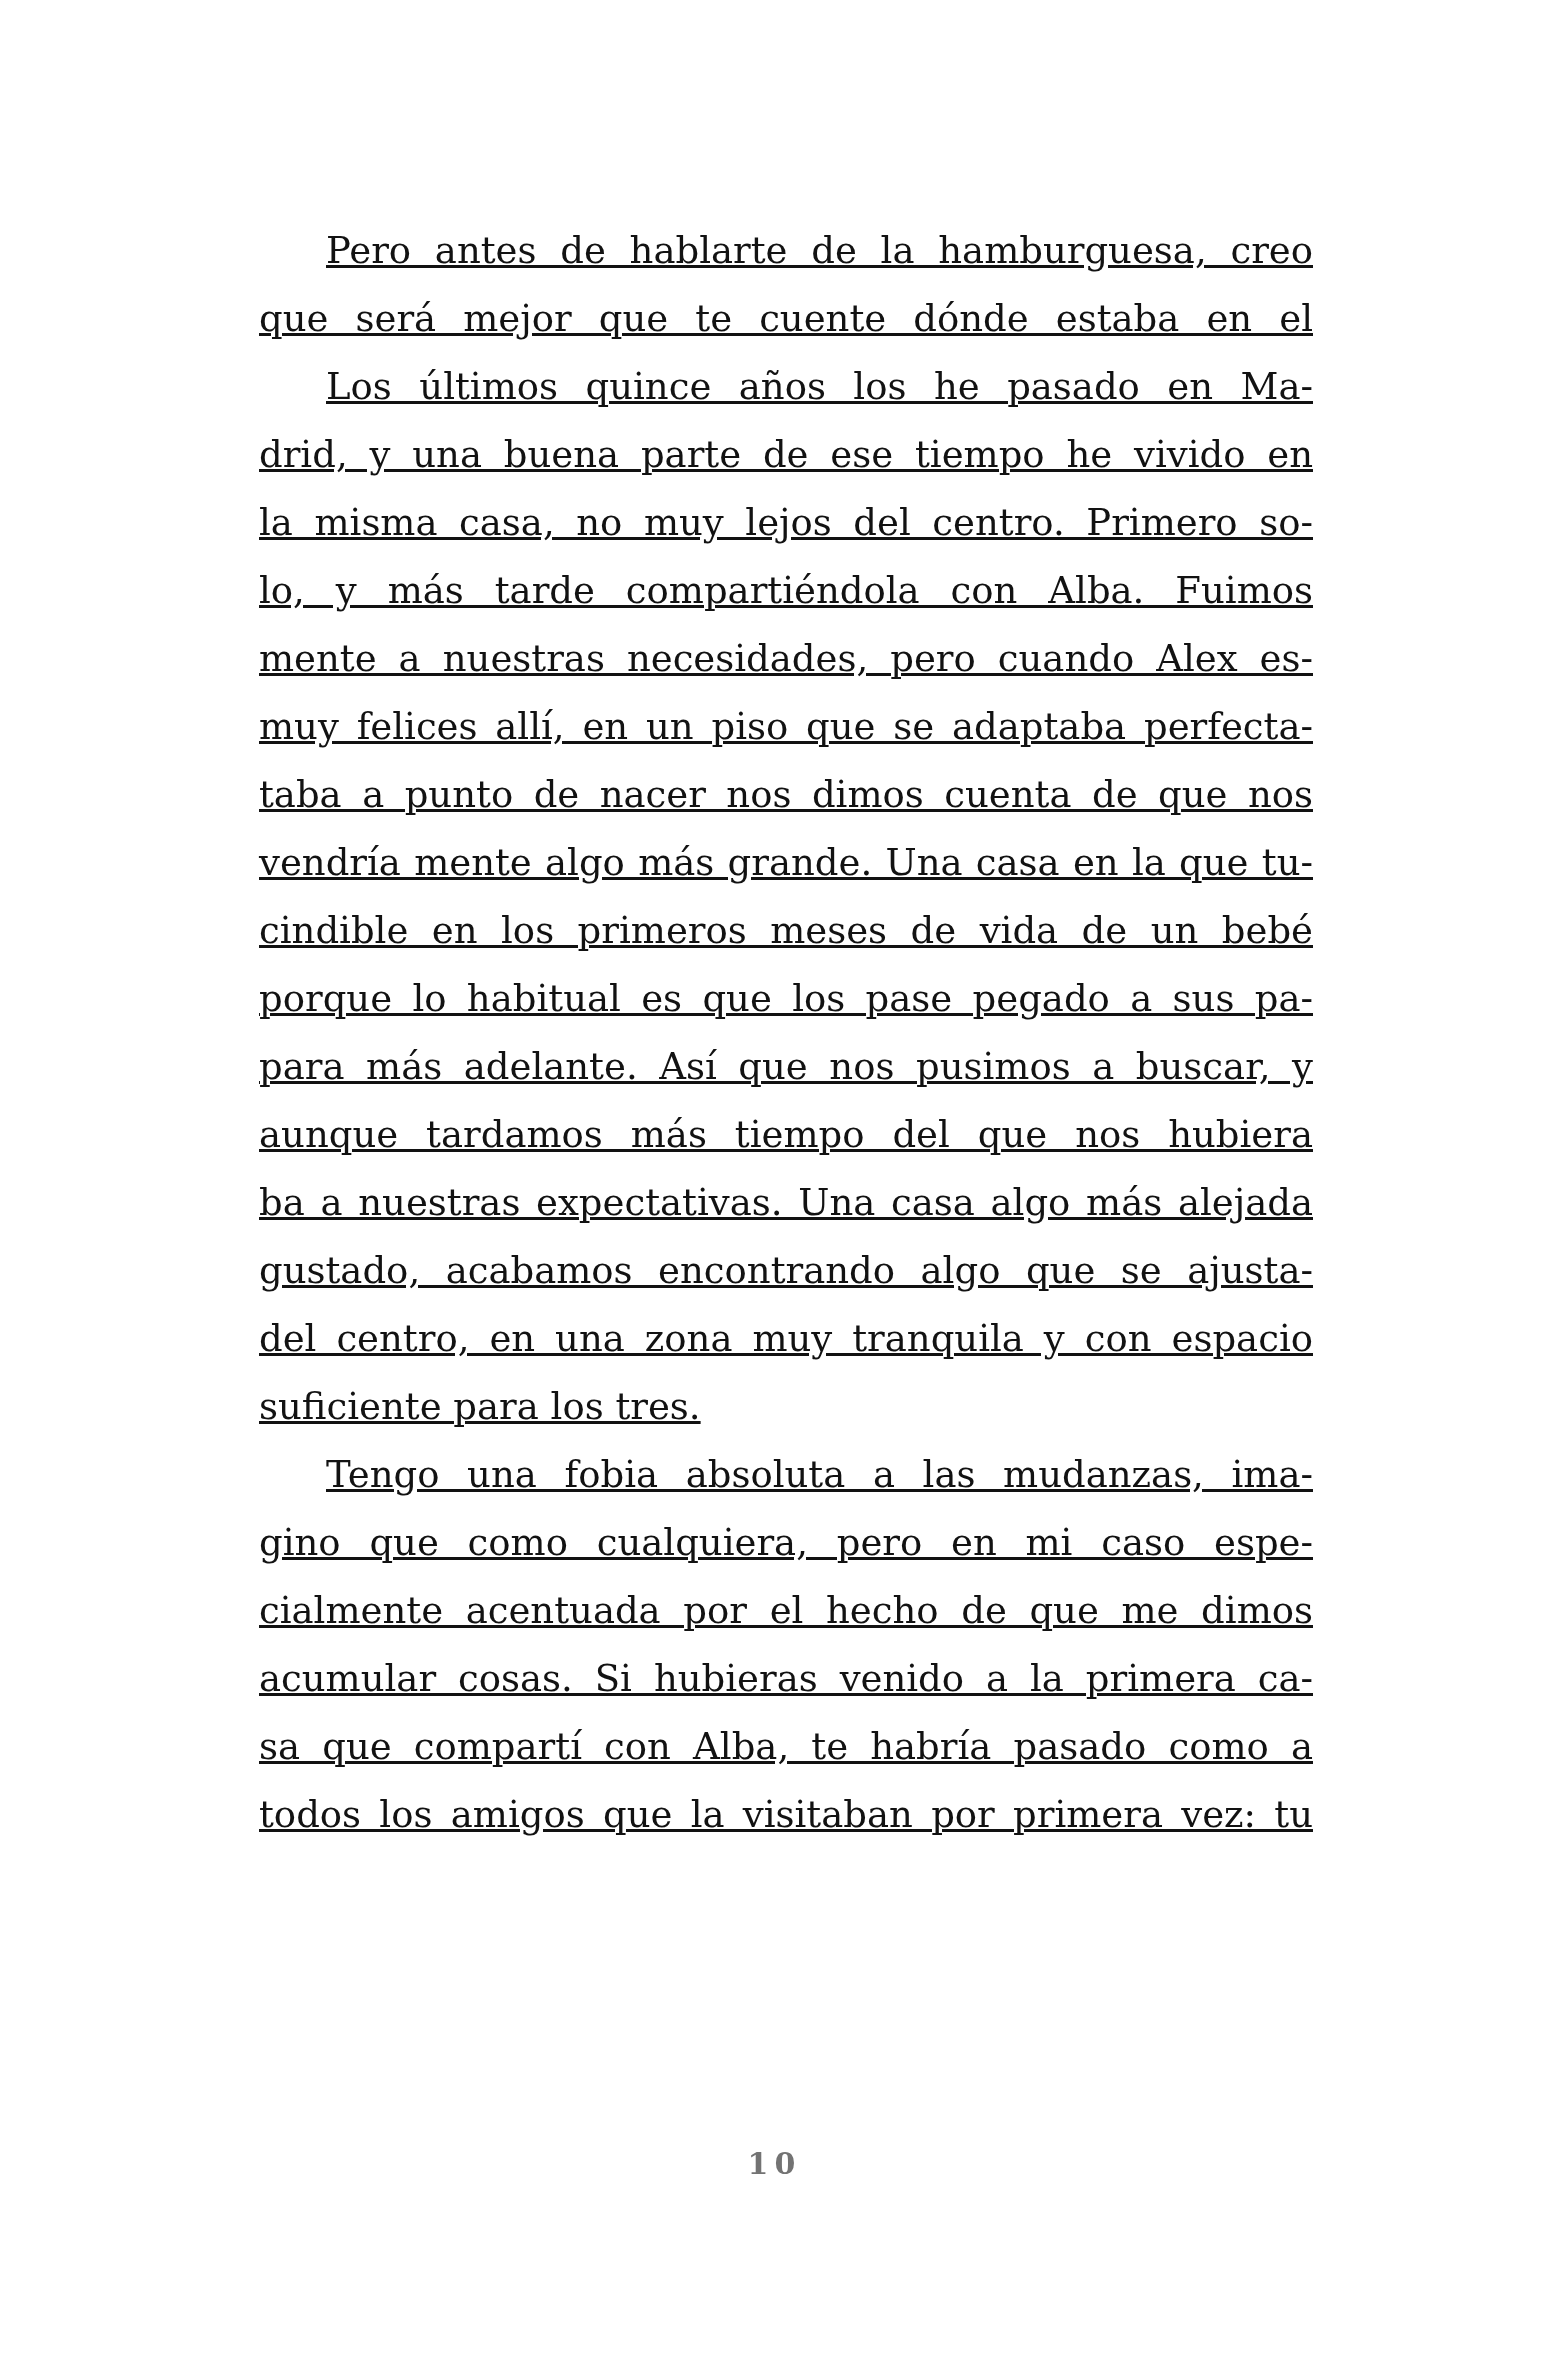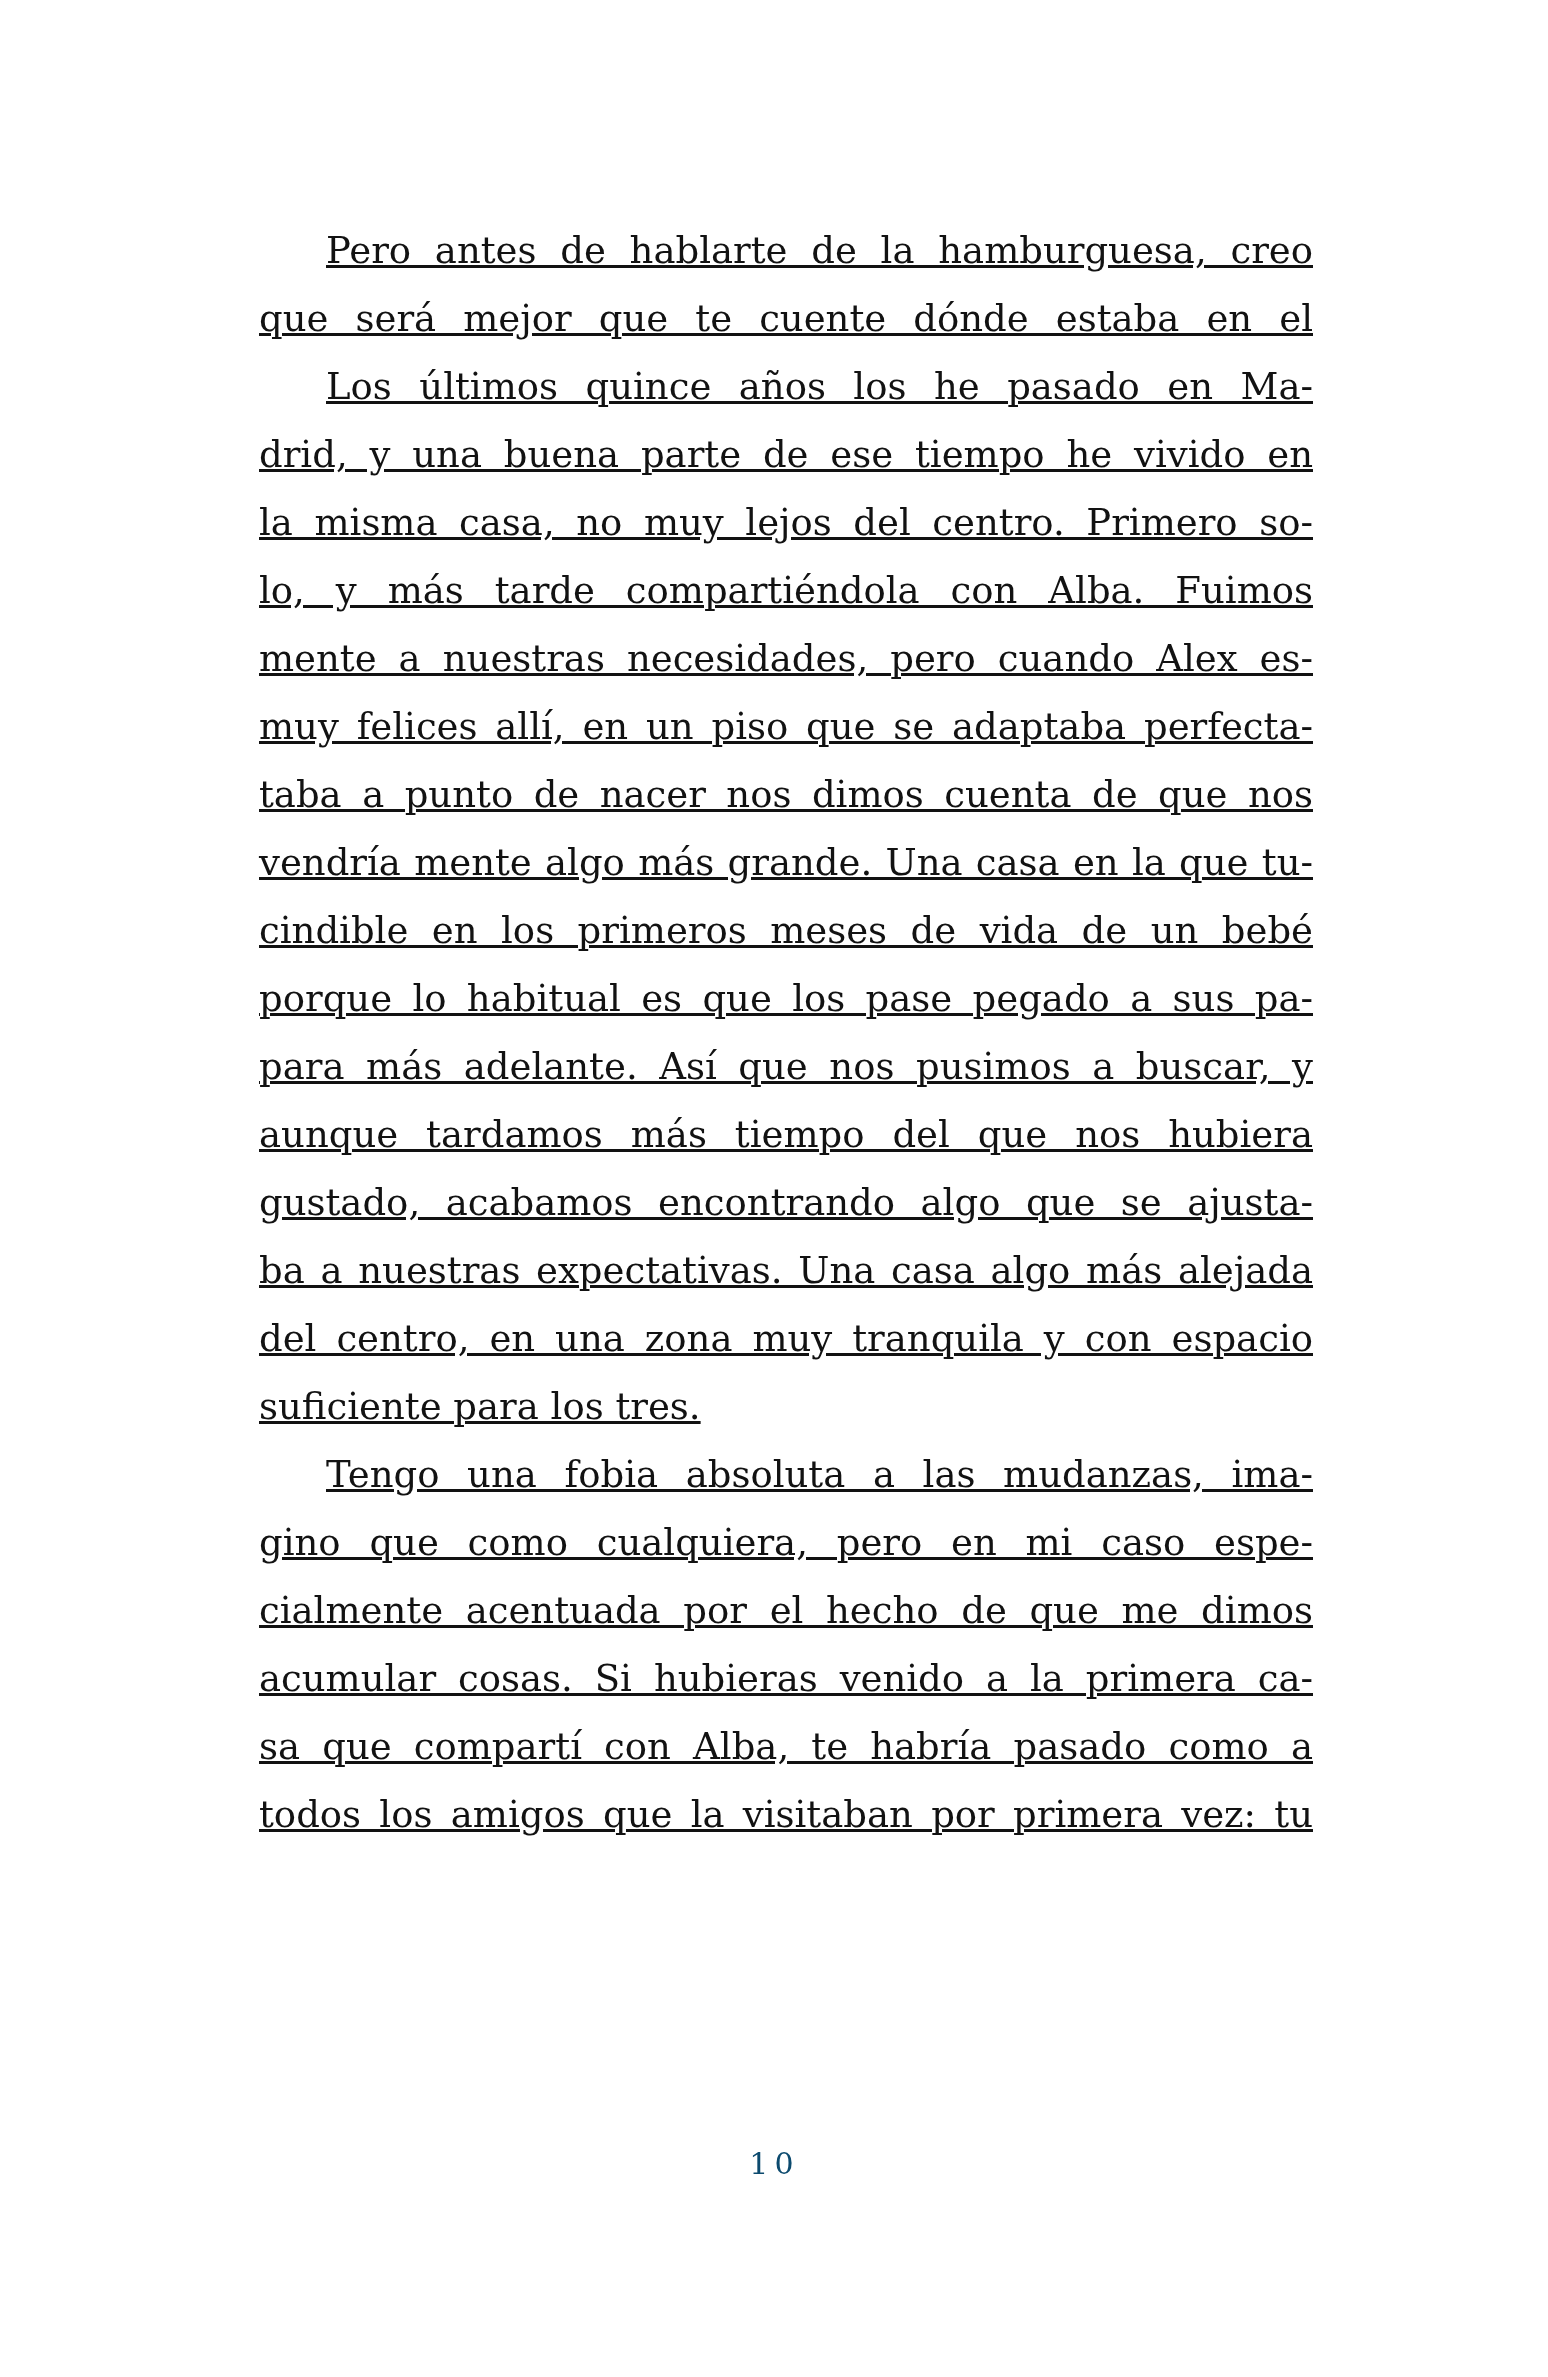--- a/index.html
+++ b/index.html
@@ -40,21 +40,22 @@
     text-align-last: left;
   }
   .folio {
     position: absolute;
     top: 2146px;
     left: 0;
     width: 100%;
     text-align: center;
     font-size: 30px;
     letter-spacing: 6.1px;
-    color: #0c4a6e;
+    color: #737373;
+    font-weight: bold;
   }
 </style>
 </head>
 <body>
 
 <div class="page">
   <div class="text-block" id="textBlock">
       <div class="para">
         <div class="line first">Pero antes de hablarte de la hamburguesa, creo</div>
         <div class="line">que será mejor que te cuente dónde estaba en el</div>
@@ -65,22 +66,22 @@
         <div class="line">la misma casa, no muy lejos del centro. Primero so-</div>
         <div class="line">lo, y más tarde compartiéndola con Alba. Fuimos</div>
         <div class="line">mente a nuestras necesidades, pero cuando Alex es-</div>
         <div class="line">muy felices allí, en un piso que se adaptaba perfecta-</div>
         <div class="line">taba a punto de nacer nos dimos cuenta de que nos</div>
         <div class="line">vendría mente algo más grande. Una casa en la que tu-</div>
         <div class="line">cindible en los primeros meses de vida de un bebé</div>
         <div class="line">porque lo habitual es que los pase pegado a sus pa-</div>
         <div class="line">para más adelante. Así que nos pusimos a buscar, y</div>
         <div class="line">aunque tardamos más tiempo del que nos hubiera</div>
+        <div class="line">ba a nuestras expectativas. Una casa algo más alejada</div>
         <div class="line">gustado, acabamos encontrando algo que se ajusta-</div>
-        <div class="line">ba a nuestras expectativas. Una casa algo más alejada</div>
         <div class="line">del centro, en una zona muy tranquila y con espacio</div>
         <div class="line lastleft">suficiente para los tres.</div>
       </div>
       <div class="para">
         <div class="line first">Tengo una fobia absoluta a las mudanzas, ima-</div>
         <div class="line">gino que como cualquiera, pero en mi caso espe-</div>
         <div class="line">cialmente acentuada por el hecho de que me dimos</div>
         <div class="line">acumular cosas. Si hubieras venido a la primera ca-</div>
         <div class="line">sa que compartí con Alba, te habría pasado como a</div>
         <div class="line">todos los amigos que la visitaban por primera vez: tu</div>

